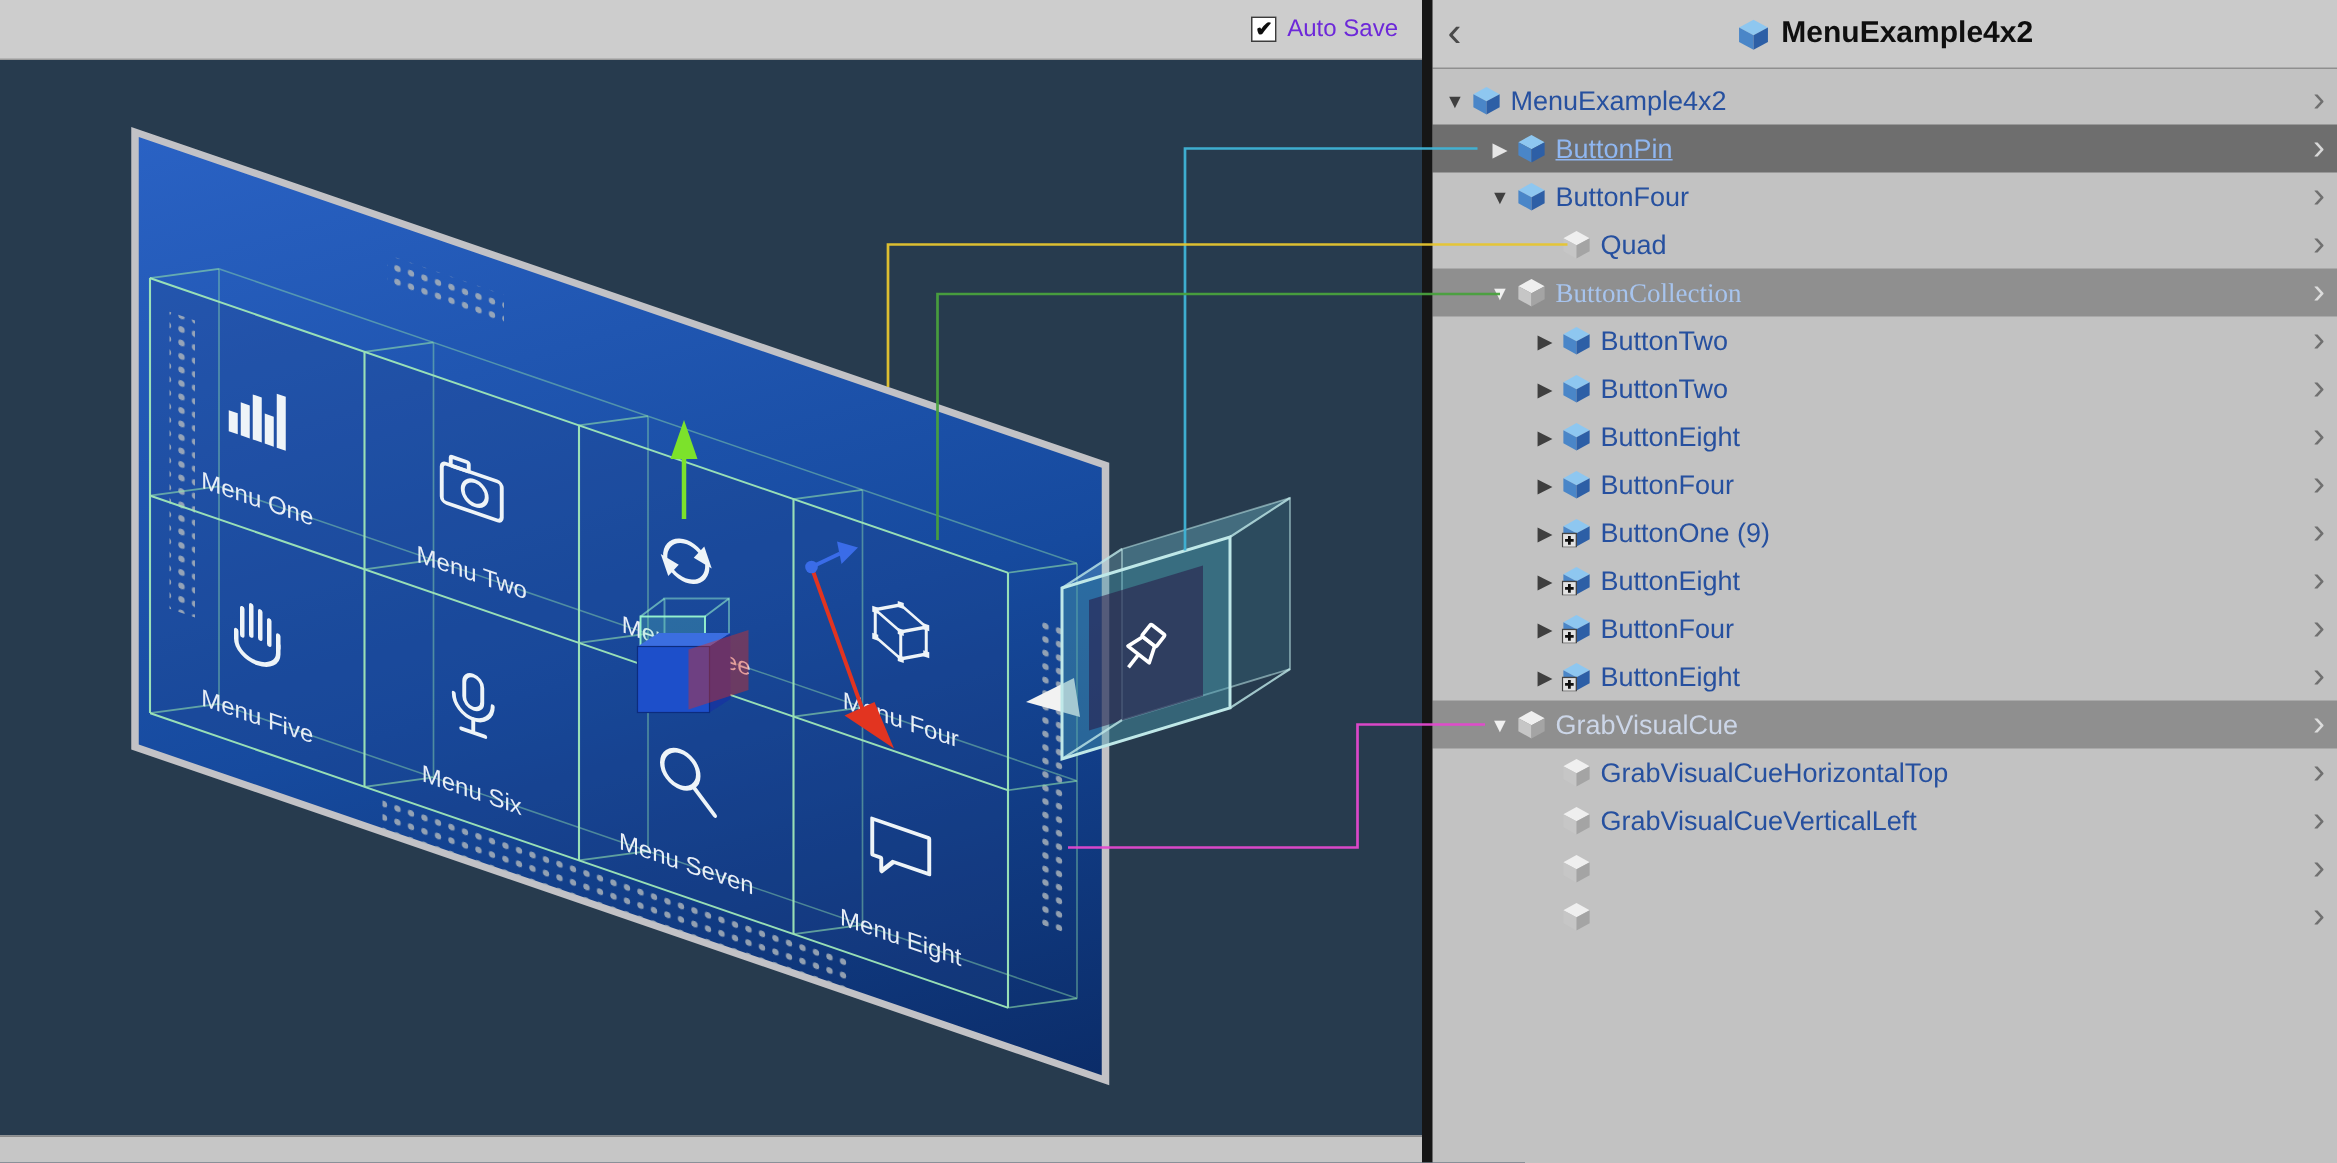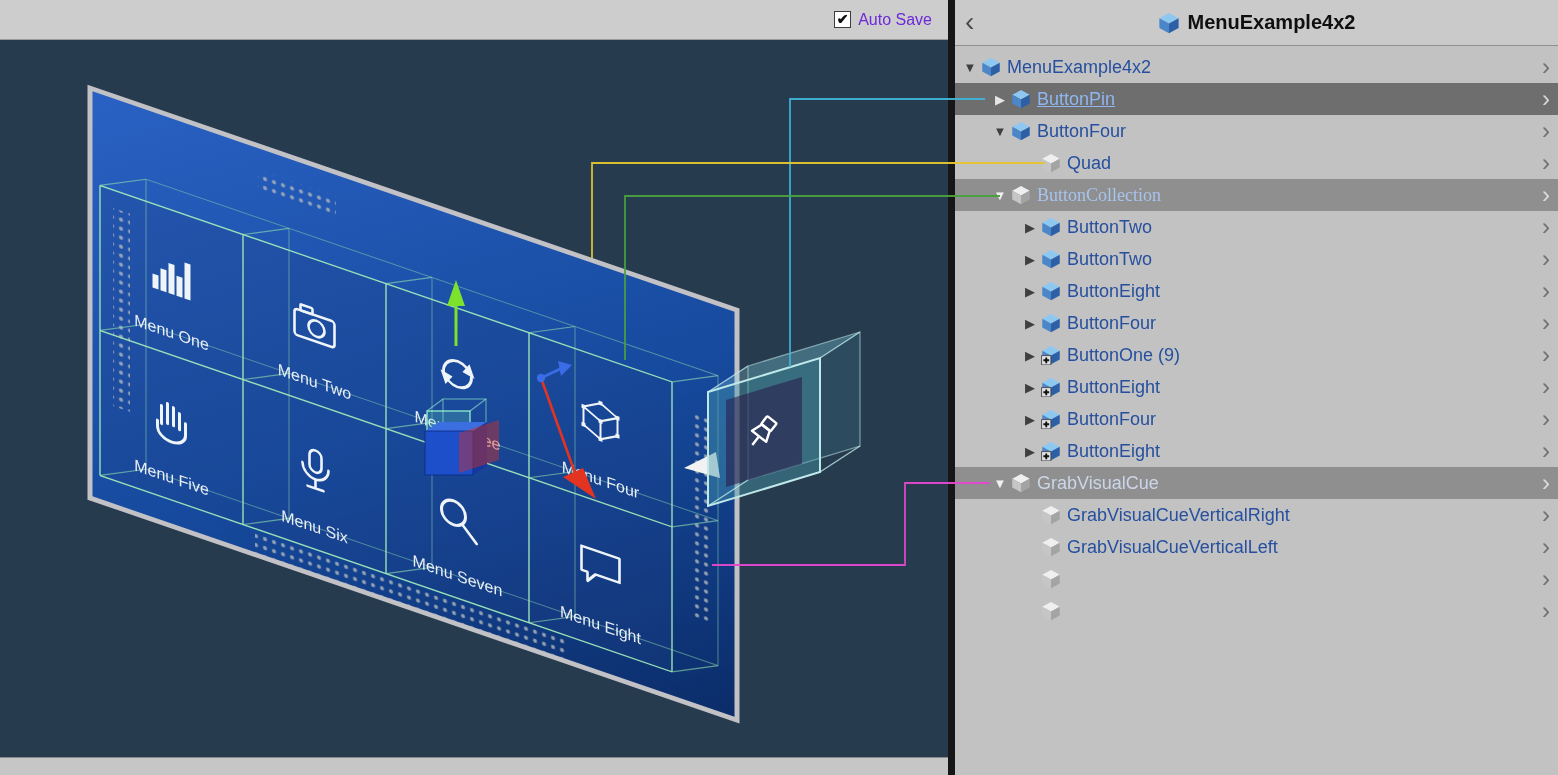--- a/index.html
+++ b/index.html
@@ -373,21 +373,21 @@
         </svg>
       <span class="lbl">GrabVisualCue</span>
       <span class="chev">›</span>
     </div>
 
     <div class="r d2">
       <span class="tw"></span>
       <svg class="ric" viewBox="0 0 16 16">
           <use href="#cubeGray"></use>
         </svg>
-      <span class="lbl">GrabVisualCueVerticalRight</span>
+      <span class="lbl">GrabVisualCueHorizontalTop</span>
       <span class="chev">›</span>
     </div>
 
     <div class="r d2">
       <span class="tw"></span>
       <svg class="ric" viewBox="0 0 16 16">
           <use href="#cubeGray"></use>
         </svg>
       <span class="lbl">GrabVisualCueVerticalLeft</span>
       <span class="chev">›</span>

